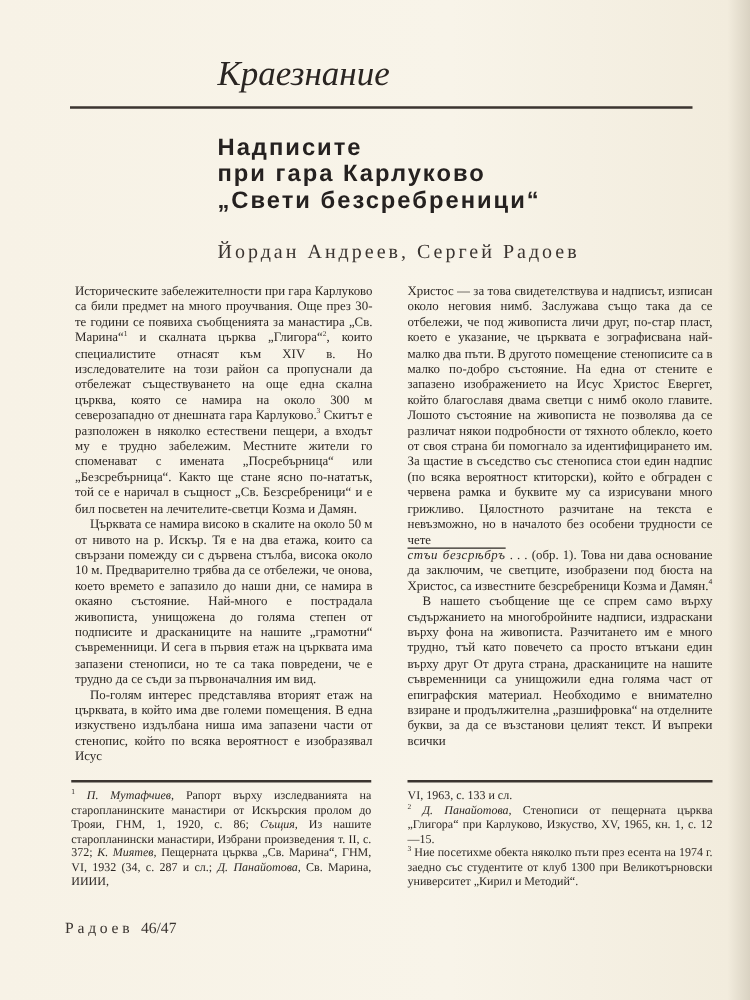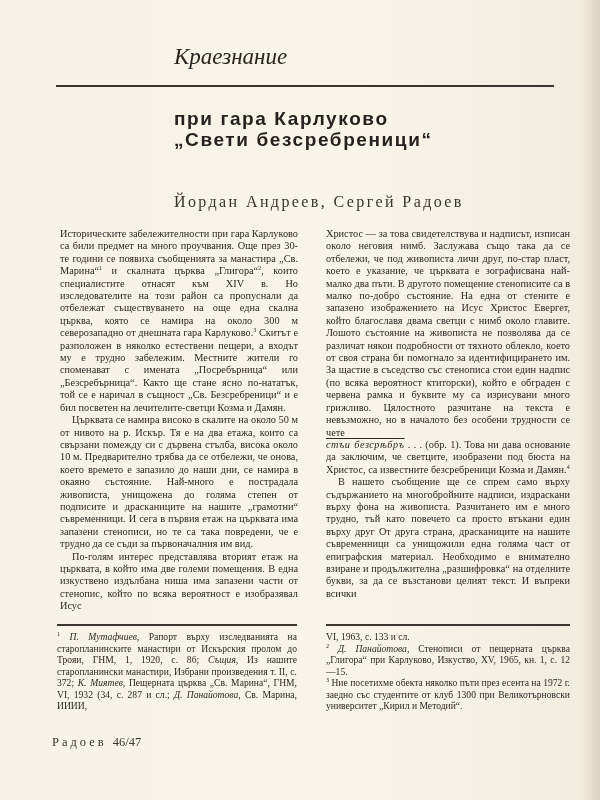--- a/index.html
+++ b/index.html
@@ -7,21 +7,21 @@
     width: 600px; height: 800px; overflow: hidden;
     background: #f6f1e4;
     font-family: "Liberation Serif", serif;
     color: #2a2522;
     position: relative;
   }
   .page { position: absolute; left: 0; top: 0; width: 600px; height: 800px;
     background: linear-gradient(90deg, #f7f2e6 0%, #f8f4e9 60%, #f2ecdd 97%, #d9d2c2 100%); }
   .section-title {
     position: absolute; left: 174px; top: 44px;
-    font-style: italic; font-size: 23px; color: #2a2522;
+    font-style: italic; font-size: 28px; color: #2a2522;
   }
   .rule-top { position: absolute; left: 56px; top: 85px; width: 498px; height: 2px; background: #3b3530; }
   .title {
     position: absolute; left: 174px; top: 108px;
     font-family: "Liberation Sans", sans-serif; font-weight: bold;
     font-size: 19px; line-height: 21px; letter-spacing: 1.6px; color: #252120;
   }
   .title div { white-space: nowrap; }
   .authors {
     position: absolute; left: 174px; top: 193px;
@@ -55,20 +55,21 @@
 </style>
 </head>
 <body>
 
 <div class="page">
 
   <div class="section-title">Краезнание</div>
   <div class="rule-top"></div>
 
   <div class="title">
+    <div>Надписите</div>
     <div>при гара Карлуково</div>
     <div>„Свети безсребреници“</div>
   </div>
 
   <div class="authors">Йордан Андреев, Сергей Радоев</div>
 
   <div class="col left">
     <p class="noindent"><span>Историческите забележителности при гара Карлуково са били предмет на много проучвания. Още през 30-те години се появиха съобщенията за манастира „Св. Марина“</span><sup>1</sup><span> и скалната църква „Глигора“</span><sup>2</sup><span>, които специалистите отнасят към XIV в. Но изследователите на този район са пропуснали да отбележат съществуването на още една скална църква, която се намира на около 300 м северозападно от днешната гара Карлуково.</span><sup>3</sup><span> Скитът е разположен в няколко естествени пещери, а входът му е трудно забележим. Местните жители го споменават с имената „Посребърница“ или „Безсребърница“. Както ще стане ясно по-нататък, той се е наричал в същност „Св. Безсребреници“ и е бил посветен на лечителите-светци Козма и Дамян.</span></p>
     <p>Църквата се намира високо в скалите на около 50 м от нивото на р. Искър. Тя е на два етажа, които са свързани помежду си с дървена стълба, висока около 10 м. Предварително трябва да се отбележи, че онова, което времето е запазило до наши дни, се намира в окаяно състояние. Най-много е пострадала живописта, унищожена до голяма степен от подписите и драсканиците на нашите „грамотни“ съвременници. И сега в първия етаж на църквата има запазени стенописи, но те са така повредени, че е трудно да се съди за първоначалния им вид.</p>
     <p>По-голям интерес представлява вторият етаж на църквата, в който има две големи помещения. В една изкуствено издълбана ниша има запазени части от стенопис, който по всяка вероятност е изобразявал Исус</p>
@@ -82,20 +83,20 @@
   <div class="rule-notes" style="left:57px;width:240px;"></div>
   <div class="rule-notes" style="left:326px;width:244px;"></div>
 
   <div class="notes left">
     <p><sup>1</sup> <i>П. Мутафчиев,</i><span> Рапорт върху изследванията на старопланинските манастири от Искърския пролом до Трояи, ГНМ, 1, 1920, с. 86; </span><i>Същия,</i><span> Из нашите старопланински манастири, Избрани произведения т. II, с. 372; </span><i>К. Миятев,</i><span> Пещерната църква „Св. Марина“, ГНМ, VI, 1932 (34, с. 287 и сл.; </span><i>Д. Панайотова,</i><span> Св. Марина, ИИИИ,</span></p>
   </div>
 
   <div class="notes right">
     <p>VI, 1963, с. 133 и сл.</p>
     <p><sup>2</sup> <i>Д. Панайотова,</i><span> Стенописи от пещерната църква „Глигора“ при Карлуково, Изкуство, XV, 1965, кн. 1, с. 12—15.</span></p>
-    <p><sup>3</sup><span> Ние посетихме обекта няколко пъти през есента на 1972 г. заедно със студентите от клуб 1300 при Великотърновски университет „Кирил и Методий“.</span></p>
+    <p><sup>3</sup><span> Ние посетихме обекта няколко пъти през есента на 1974 г. заедно със студентите от клуб 1300 при Великотърновски университет „Кирил и Методий“.</span></p>
   </div>
 
   <div class="footer">
     <span class="mag">Радоев</span><span class="issue">46/47</span>
   </div>
 
 </div>
 
 </body></html>

